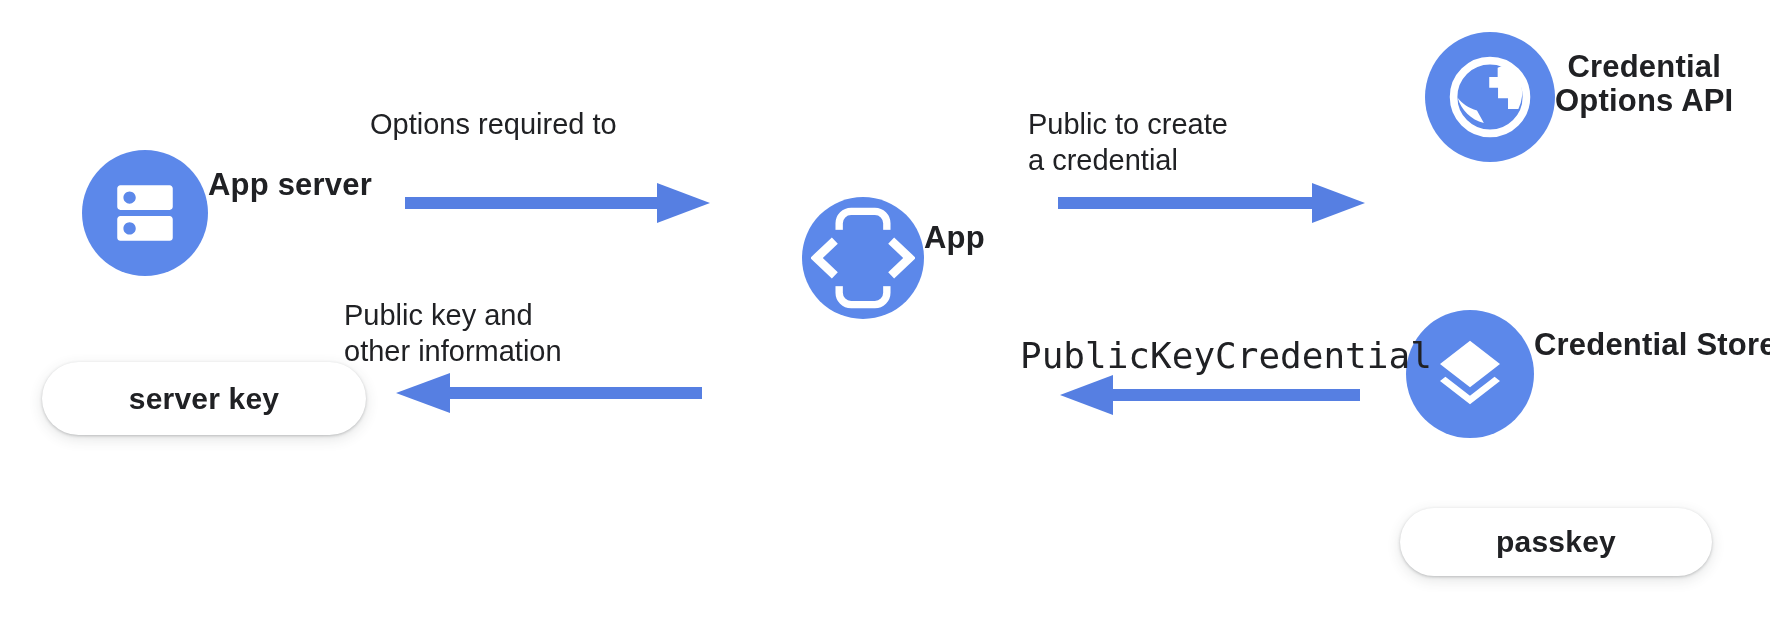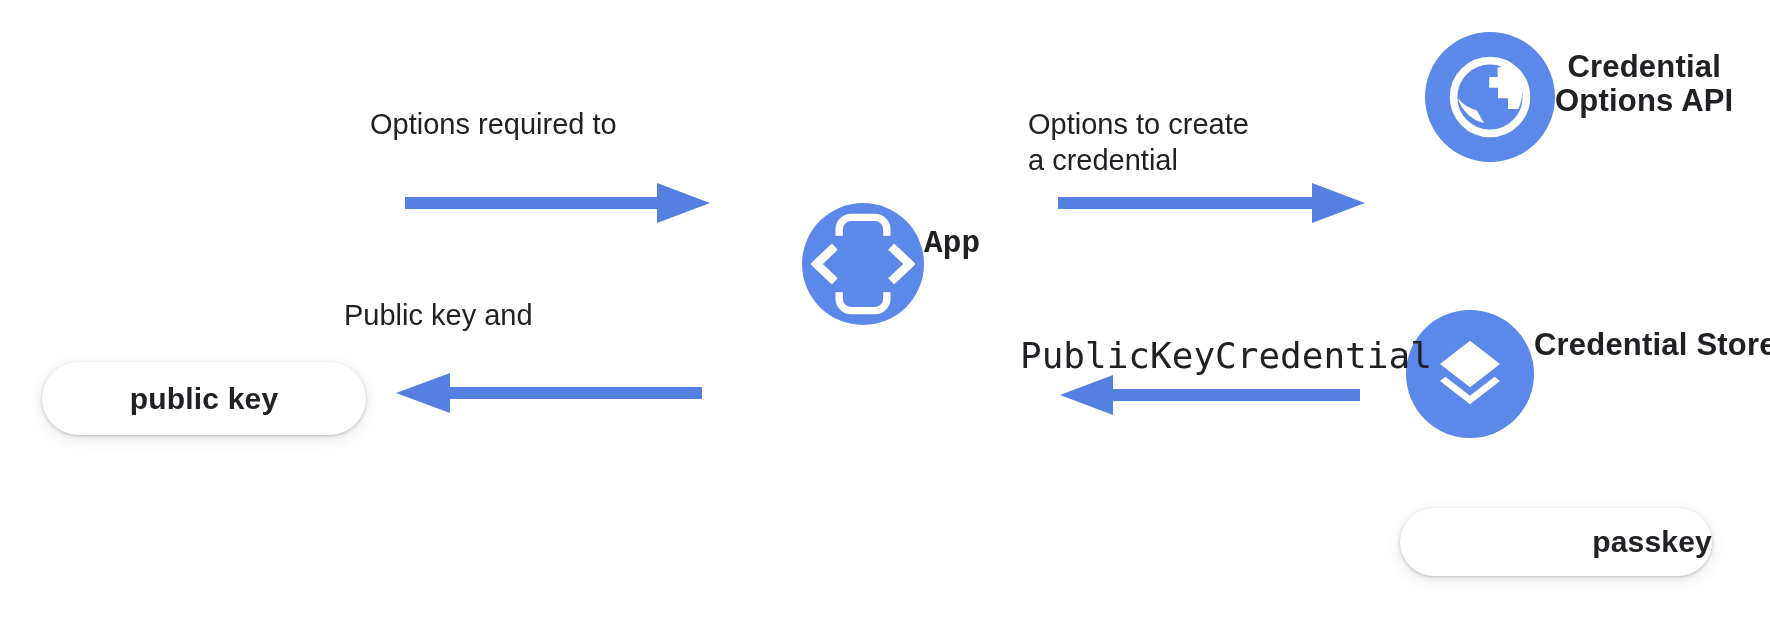--- a/index.html
+++ b/index.html
@@ -51,54 +51,62 @@
   }
   .arrow svg { display: block; }
   .arrow rect, .arrow polygon { fill: var(--arrow-blue, #567fe2); }
   .icon-svg { display: block; }
 </style>
 </head>
 <body>
 
 <div class="canvas">
 
+  <div class="abs node" style="left:82px; top:150px; width:252px;">
+    <div class="circle" style="width:126px; height:126px;">
+      <svg class="icon-svg" width="74" height="74" viewBox="0 0 24 24">
+        <path fill="#ffffff" d="M20 13H4c-.55 0-1 .45-1 1v6c0 .55.45 1 1 1h16c.55 0 1-.45 1-1v-6c0-.55-.45-1-1-1zM7 19c-1.1 0-2-.9-2-2s.9-2 2-2 2 .9 2 2-.9 2-2 2zM20 3H4c-.55 0-1 .45-1 1v6c0 .55.45 1 1 1h16c.55 0 1-.45 1-1V4c0-.55-.45-1-1-1zM7 9c-1.1 0-2-.9-2-2s.9-2 2-2 2 .9 2 2-.9 2-2 2z"></path>
+      </svg>
+    </div>
+    <div class="node-label" style="margin-top:18px;">App server</div>
+  </div>
 
   <div class="abs pill" style="left:42px; top:362px; width:324px; height:73px;">
-    <span>public key</span>
+    <span>server key</span>
   </div>
 
   <div class="abs annotation" style="left:370px; top:106px; width:375px;">
     <div>Options required to</div>
   </div>
   <div class="abs arrow" style="left:405px; top:183px;">
     <svg width="305" height="40" viewBox="0 0 305 40">
       <rect x="0" y="14" width="256" height="12"></rect>
       <polygon points="252,0 305,20 252,40"></polygon>
     </svg>
   </div>
 
-  <div class="abs node" style="left:802px; top:203px; width:160px;font-family:Liberation Mono, monospace;">
+  <div class="abs node" style="left:802px; top:197px; width:160px;">
     <div class="circle" style="width:122px; height:122px;">
       <svg class="icon-svg" width="104" height="104" viewBox="0 0 48 48">
         <defs>
           <mask id="phoneMask">
             <rect width="48" height="48" fill="#fff"></rect>
             <rect x="0" y="11" width="48" height="26" fill="#000"></rect>
           </mask>
         </defs>
         <rect x="13" y="2.5" width="22" height="43" rx="5.5" fill="none" stroke="#ffffff" stroke-width="3.4" mask="url(#phoneMask)"></rect>
         <path d="M11 16 L2.5 24 L11 32" fill="none" stroke="#ffffff" stroke-width="4" stroke-linejoin="miter"></path>
         <path d="M37 16 L45.5 24 L37 32" fill="none" stroke="#ffffff" stroke-width="4" stroke-linejoin="miter"></path>
       </svg>
     </div>
     <div class="node-label" style="margin-top:24px;">App</div>
   </div>
 
   <div class="abs annotation" style="left:1028px; top:106px; width:372px;">
-    <div>Options to create</div>
+    <div>Public to create</div>
     <div>a credential</div>
   </div>
   <div class="abs arrow" style="left:1058px; top:183px;">
     <svg width="307" height="40" viewBox="0 0 307 40">
       <rect x="0" y="14" width="258" height="12"></rect>
       <polygon points="254,0 307,20 254,40"></polygon>
     </svg>
   </div>
 
   <div class="abs node" style="left:1425px; top:32px; width:250px;">
@@ -117,34 +125,35 @@
 
   <div class="abs node" style="left:1406px; top:310px; width:300px;">
     <div class="circle" style="width:128px; height:128px;">
       <svg class="icon-svg" width="80" height="80" viewBox="0 0 24 24">
         <path fill="#ffffff" d="M11.99 18.54l-7.37-5.73L3 14.07l9 7 9-7-1.63-1.27-7.38 5.74zM12 16l7.36-5.73L21 9l-9-7-9 7 1.63 1.27L12 16z"></path>
       </svg>
     </div>
     <div class="node-label" style="margin-top:18px;">Credential Store</div>
   </div>
 
-  <div class="abs pill" style="left:1400px; top:508px; width:312px; height:68px;justify-content:flex-end;">
+  <div class="abs pill" style="left:1400px; top:508px; width:312px; height:68px;">
     <span>passkey</span>
   </div>
 
   <div class="abs mono-label" style="left:1020px; top:338px; width:396px;">PublicKeyCredential</div>
   <div class="abs arrow" style="left:1060px; top:375px;">
     <svg width="300" height="40" viewBox="0 0 300 40">
       <polygon points="53,0 0,20 53,40"></polygon>
       <rect x="48" y="14" width="252" height="12"></rect>
     </svg>
   </div>
 
   <div class="abs annotation" style="left:344px; top:297px; width:370px;">
     <div>Public key and</div>
+    <div>other information</div>
   </div>
   <div class="abs arrow" style="left:396px; top:373px;">
     <svg width="306" height="40" viewBox="0 0 306 40">
       <polygon points="54,0 0,20 54,40"></polygon>
       <rect x="49" y="14" width="257" height="12"></rect>
     </svg>
   </div>
 
 </div>
 

